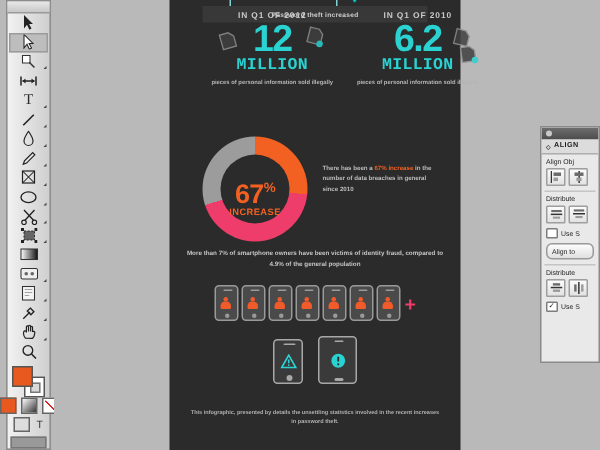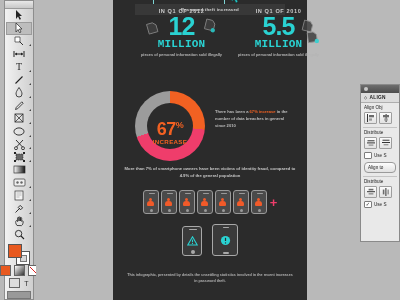--- a/index.html
+++ b/index.html
@@ -332,21 +332,21 @@
             <svg width="11" height="12" viewBox="0 0 11 12">
                 <path d="M1 1 h6 l3 3 v7 h-9 z" fill="#3f3f3f" stroke="#8f8f8f" stroke-width=".9"></path>
               </svg>
           </span>
           <span class="doc-ic r2">
             <svg width="12" height="13" viewBox="0 0 12 13">
                 <path d="M1 1 h6 l3 3 v7 h-9 z" fill="#3f3f3f" stroke="#8f8f8f" stroke-width=".9"></path>
                 <circle cx="9.5" cy="10.5" r="2.2" fill="#2ad2d2"></circle>
               </svg>
           </span>
-          <div class="big">5.5</div>
+          <div class="big">6.2</div>
           <div class="mil">MILLION</div>
           <div class="sub">pieces of personal information sold illegally</div>
         </div>
       </div>
 
       <div class="donut-wrap">
         <div class="donut">
           <div class="donut-lbl">
             <div class="pct"><span>67</span><sup>%</sup></div>
             <div class="inc">INCREASE</div>

